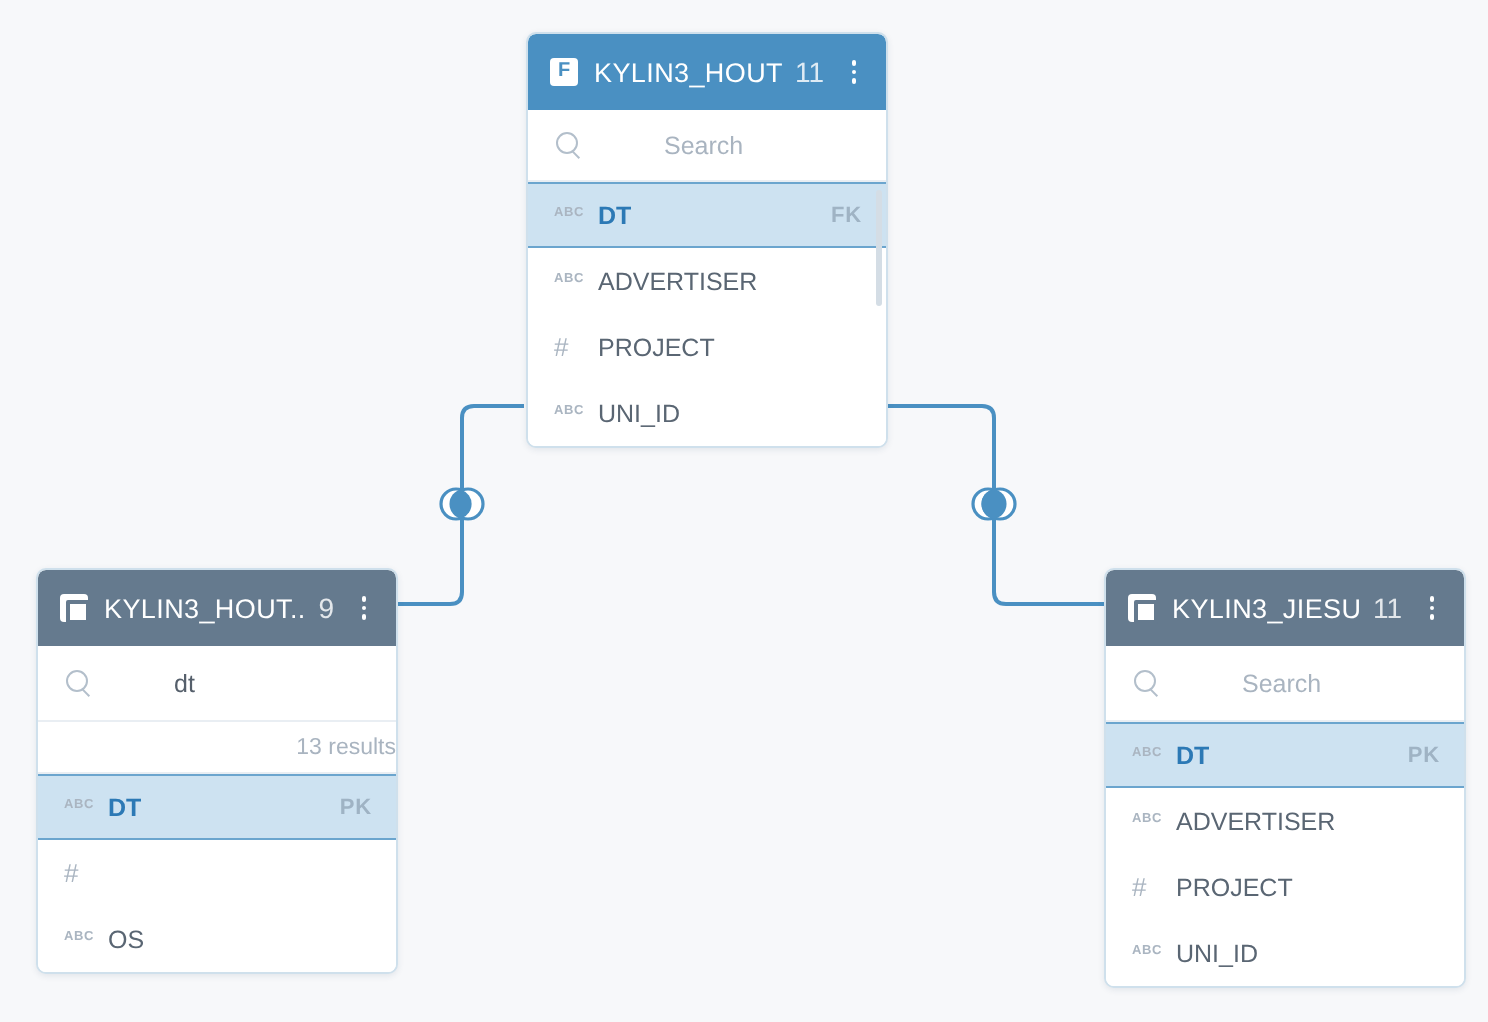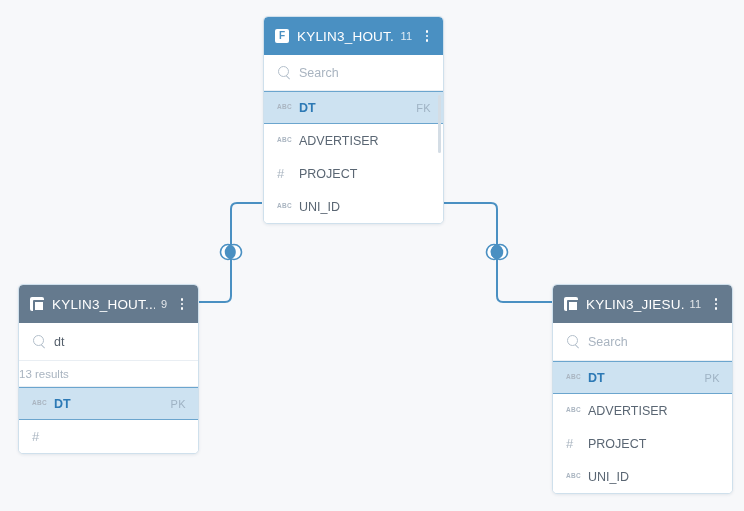--- a/index.html
+++ b/index.html
@@ -102,21 +102,21 @@
 
   .card-title {
     font-size: 13.5px;
     letter-spacing: .2px;
     white-space: nowrap;
     overflow: hidden;
     flex: 1 1 auto;
   }
 
   .card-count {
-    font-size: 11px;
+    font-size: 14px;
     color: rgba(255,255,255,0.82);
     margin: 0 9px 0 6px;
     flex: 0 0 auto;
   }
 
   .kebab {
     flex: 0 0 auto;
     width: 12px;
     height: 16px;
     display: flex;
@@ -136,20 +136,21 @@
 
   
   .search-row {
     display: flex;
     align-items: center;
     height: 36px;
     padding: 4px 14px;
     border-bottom: 1px solid #e9eef3;
     background: #ffffff;
     cursor: text;
+    gap: 33px;
   }
   .search-ico {
     flex: 0 0 auto;
     width: 13px; height: 13px;
     margin-right: 8px;
     position: relative;
   }
   .search-ico::before {
     content: "";
     position: absolute;
@@ -166,21 +167,21 @@
     background: #b3bfcb;
     transform: rotate(45deg);
     transform-origin: left center;
   }
   .search-text { font-size: 12.5px; color: #a9b4c0; }
   .search-text.filled { color: #555f6b; }
 
   .results-row {
     height: 26px;
     line-height: 26px;
-    text-align: left;
+    text-align: right;
     font-size: 11.5px;
     color: #a9b4c0;
     background: #ffffff;
     border-bottom: 1px solid #e9eef3;
   }
 
   
   .cols { background: #ffffff; }
   .col-row {
     display: flex;
@@ -213,21 +214,21 @@
   .type-ico.num {
     font-size: 13px;
     font-weight: normal;
     color: #aab5c1;
     letter-spacing: 0;
   }
   .col-name { flex: 1 1 auto; white-space: nowrap; overflow: hidden; }
   .col-key {
     flex: 0 0 auto;
     font-size: 11px;
-    font-weight: normal;
+    font-weight: bold;
     color: #9fb3c4;
     letter-spacing: .4px;
     text-align: center;
   }
 
   
   .scrollbar {
     position: absolute;
     right: 2px;
     width: 3px;
@@ -331,20 +332,25 @@
     <div class="cols">
       <div class="col-row selected">
         <span class="type-ico">ABC</span>
         <span class="col-name">DT</span>
         <span class="col-key">PK</span>
       </div>
       <div class="col-row">
         <span class="type-ico num">#</span>
         <span class="col-key"></span>
       </div>
+      <div class="col-row">
+        <span class="type-ico">ABC</span>
+        <span class="col-name">OS</span>
+        <span class="col-key"></span>
+      </div>
     </div>
   </div>
 
   <div class="card" id="card-lookup-right" style="left:552px; top:284px; width:181px;">
 
     <div class="card-header lookup">
       <span class="tbl-icon lookup"></span>
       <span class="card-title">KYLIN3_JIESU...</span>
       <span class="card-count">11</span>
       <span class="kebab">

